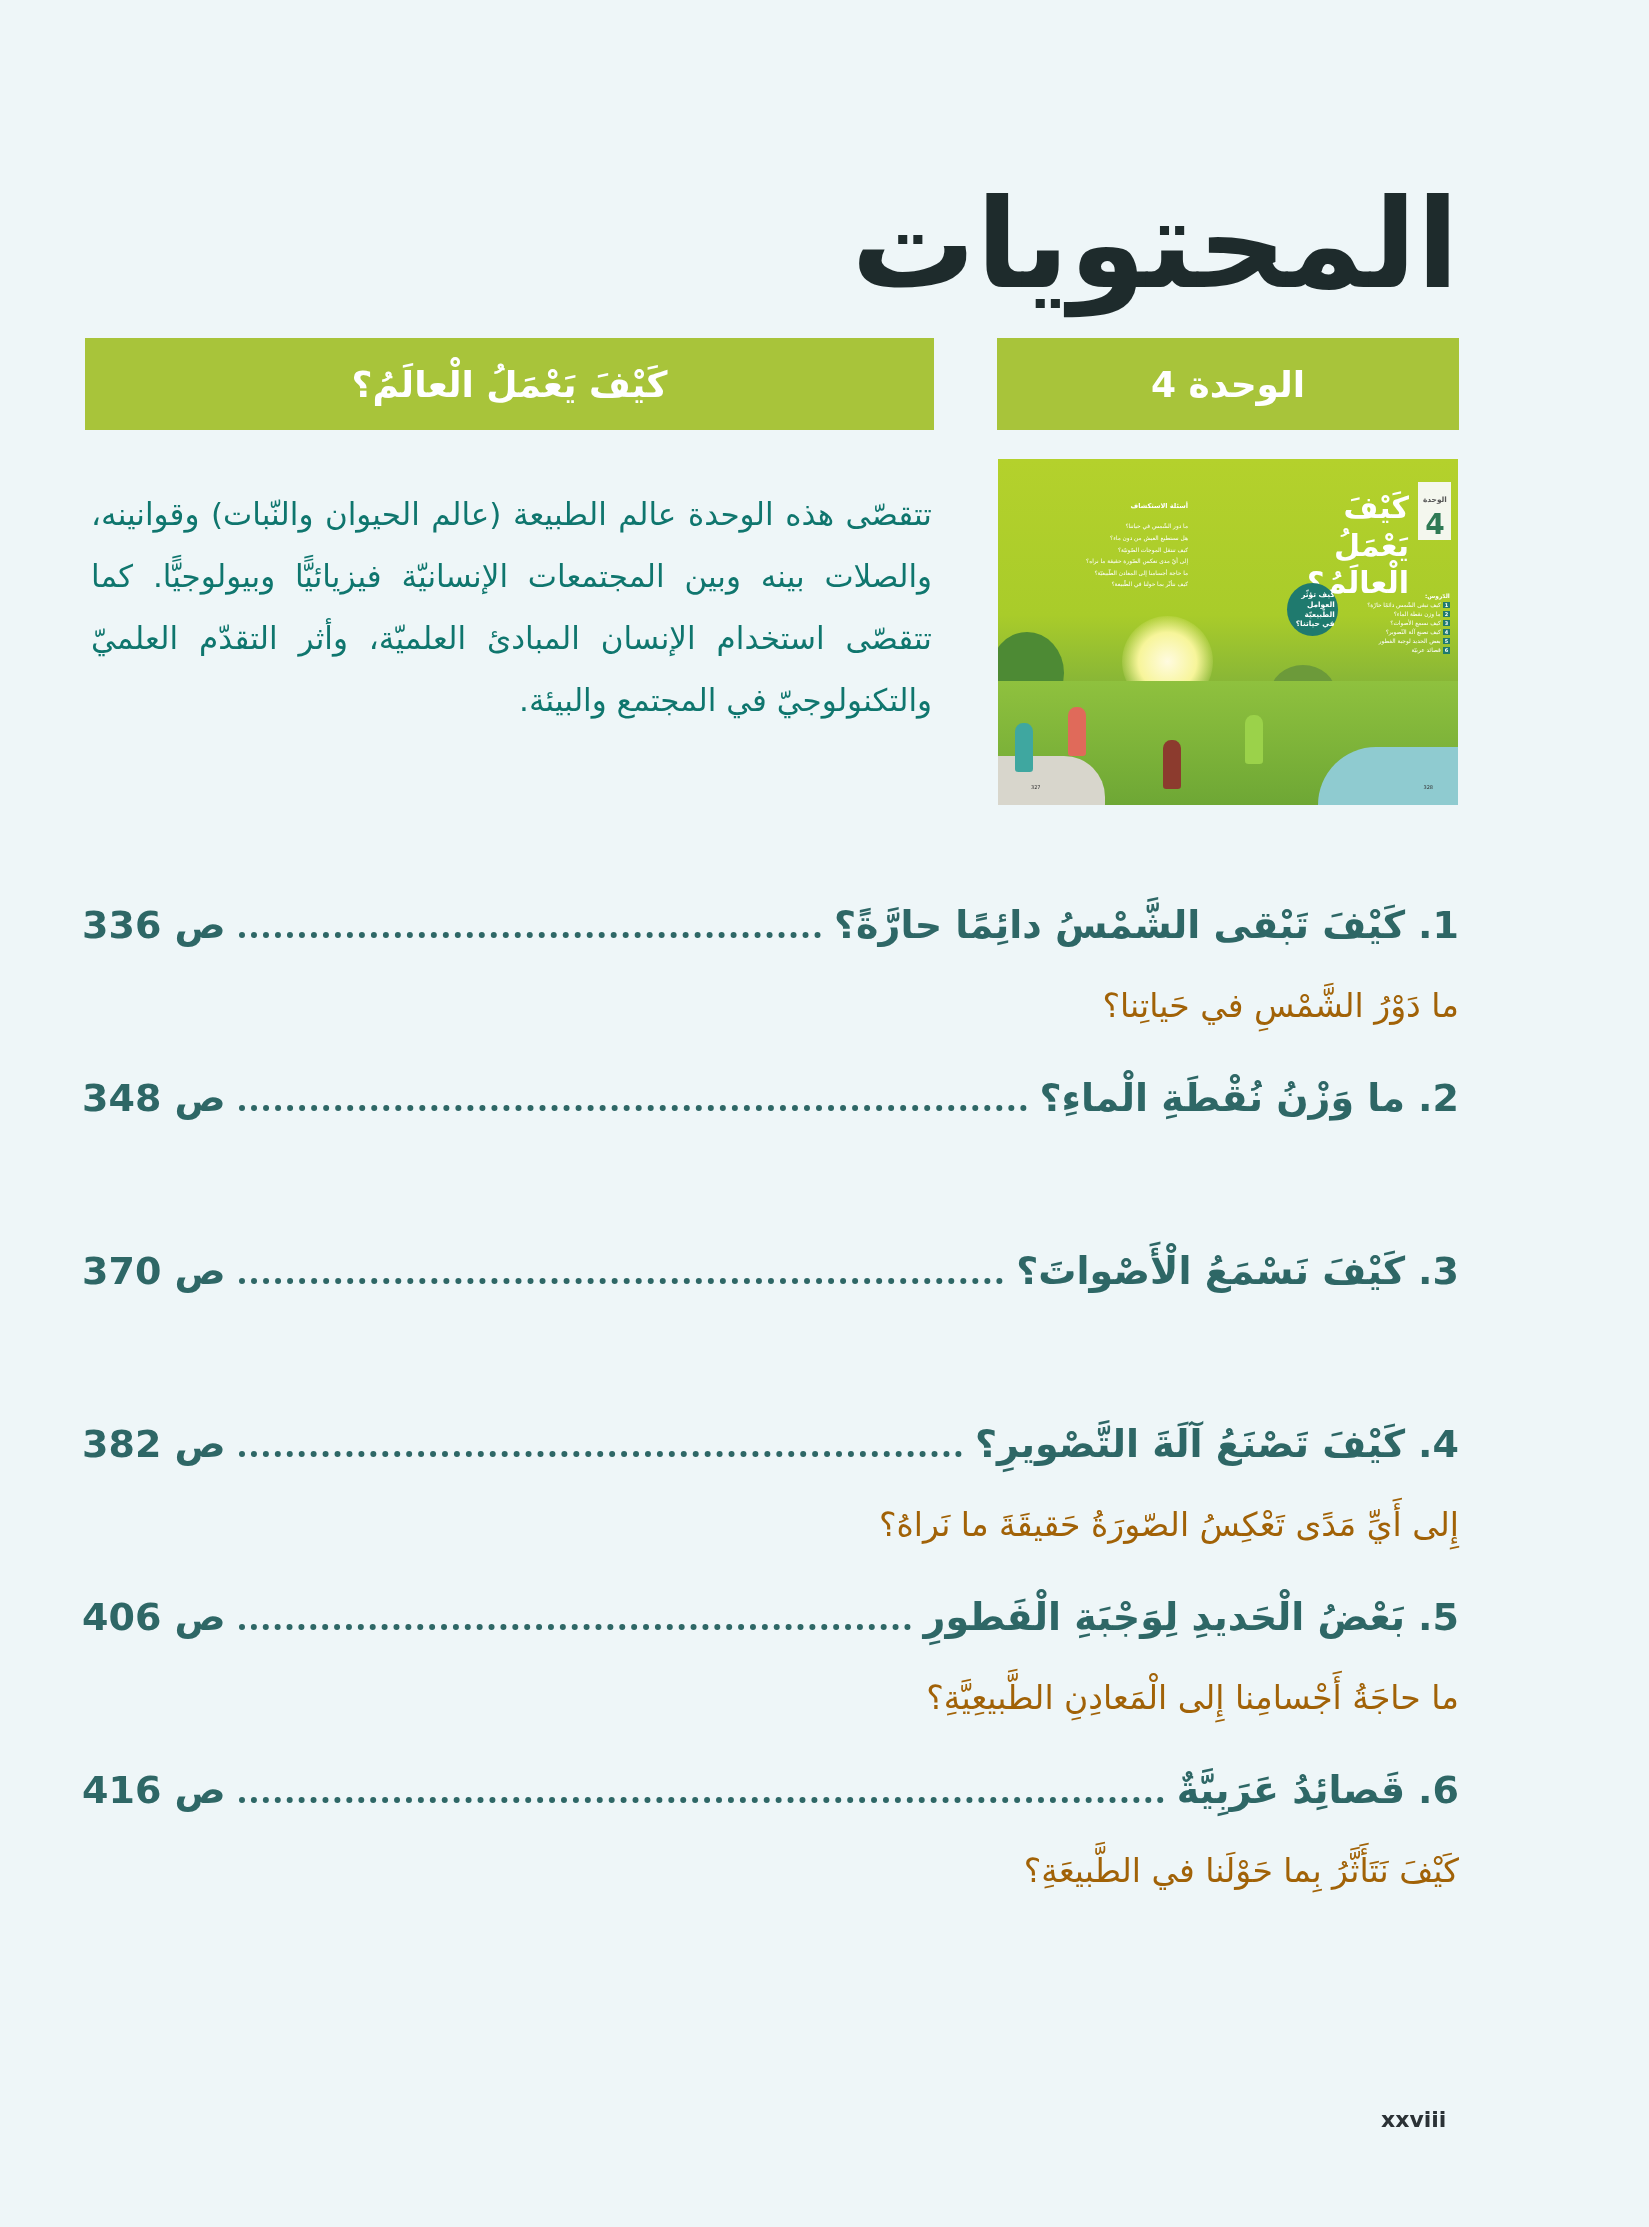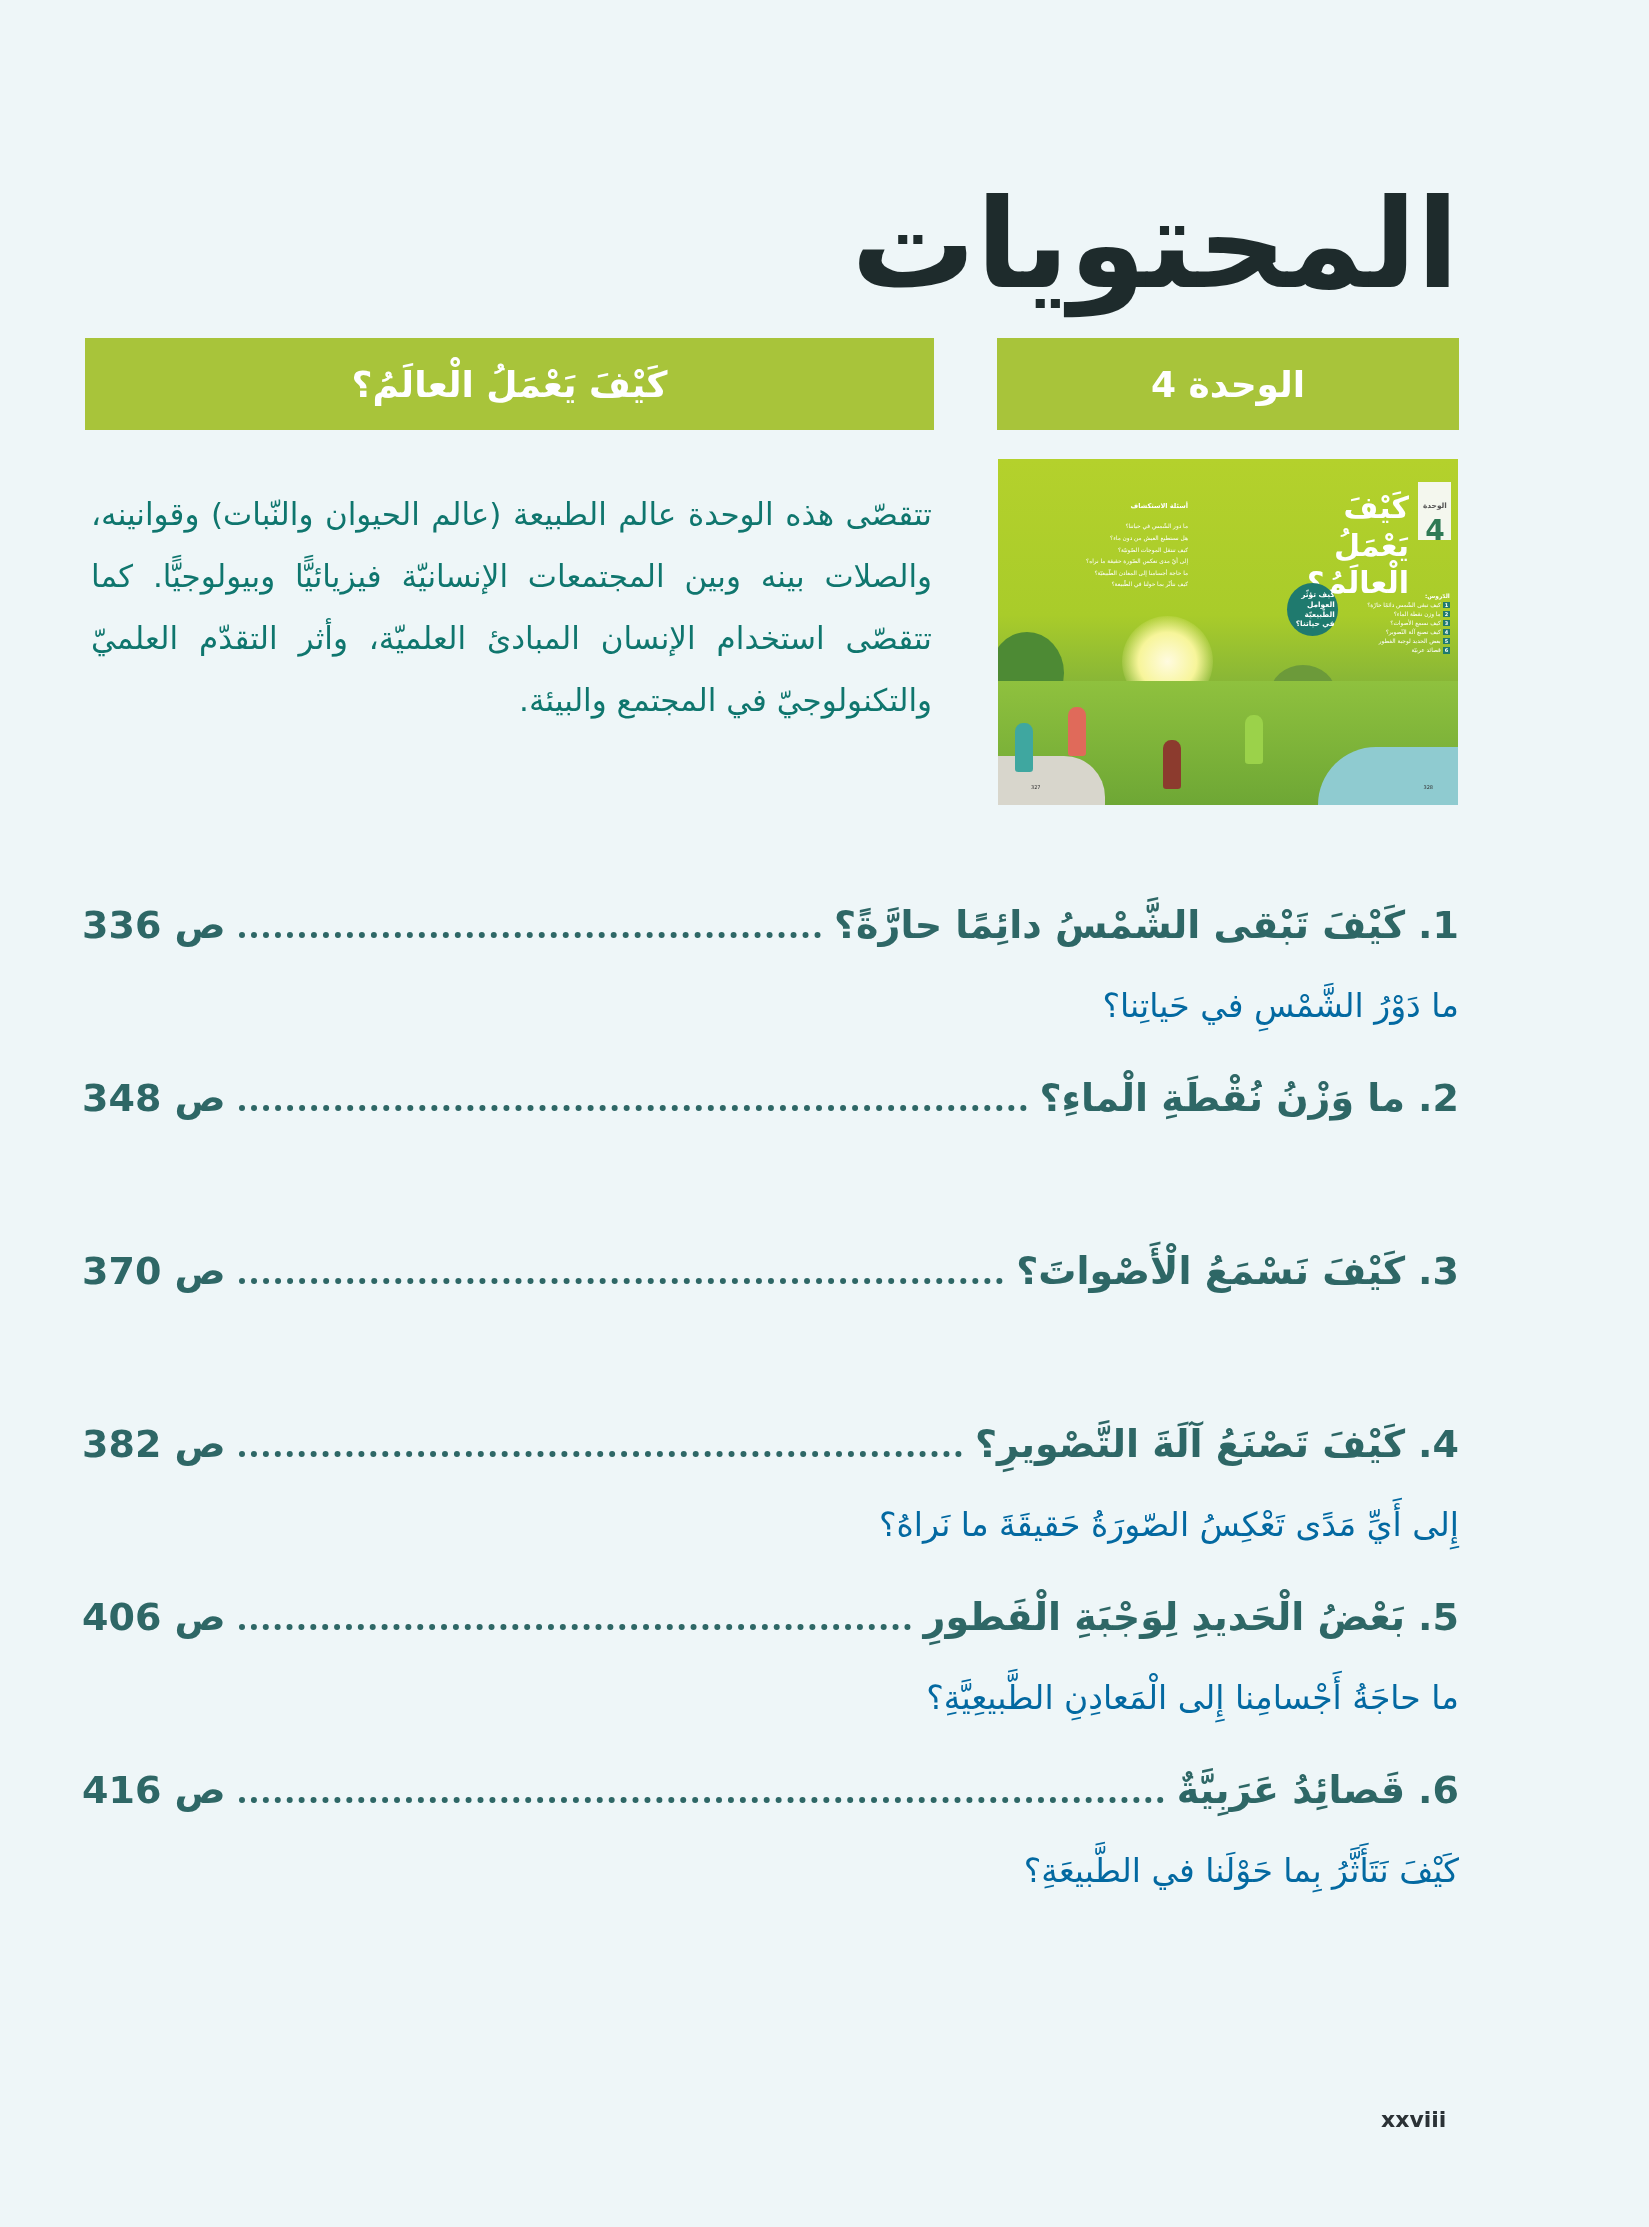--- a/index.html
+++ b/index.html
@@ -30,21 +30,21 @@
     overflow: hidden;
   }
   .cover .sun {
     position: absolute; left: 124px; top: 157px; width: 91px; height: 91px; border-radius: 50%;
     background: radial-gradient(circle, #fffbe0 0%, #f7f59a 45%, rgba(240,240,120,0) 75%);
   }
   .cover .unit-box {
     position: absolute; right: 6.6px; top: 23px; width: 33px; height: 58px; background: #f4f7ee;
     color: #2f7a55; font-weight: bold; font-size: 28px; text-align: center; line-height: 1.4;
   }
-  .cover .unit-box small { display:block; font-size: 7.4px; line-height: 1.2; padding-top: 20px; color:#555; }
+  .cover .unit-box small { display:block; font-size: 7.4px; line-height: 1.2; padding-top: 14px; color:#555; }
   .cover .cover-title {
     position: absolute; right: 49px; top: 30px; color: #fff; font-weight: bold; font-size: 30px;
     line-height: 1.25; text-align: right;
   }
   .cover .circle {
     position: absolute; right: 120px; top: 124px; width: 51px; height: 53px; border-radius: 50%;
     background: #1f7a6e; color: #fff; font-size: 7.4px; font-weight: bold; text-align: right;
     display: flex; align-items: center; justify-content: center; line-height: 1.3; padding: 3.3px;
     box-sizing: border-box;
   }
@@ -89,21 +89,21 @@
     height: 58px;
   }
   .toc-line .num { white-space: nowrap; }
   .toc-line .title { white-space: nowrap; }
   .toc-line .dots {
     flex: 1; border-bottom: 6.6px dotted #2e6766; height: 0; margin-bottom: 8.2px; align-self: flex-end;
     position: relative; top: -15px;
   }
   .toc-line .page { white-space: nowrap; direction: rtl; }
   .toc-q {
-    font-size: 33px; color: #0369a1; margin-top: 25px;
+    font-size: 33px; color: #a16207; margin-top: 25px;
   }
   .footer-page {
     position: absolute; left: 1381px; top: 2107px;
     font-size: 22px; font-weight: bold; color: #2b3236; direction: ltr;
   }
 </style>
 </head>
 <body>
 
 <h1 class="page-title">المحتويات</h1>

